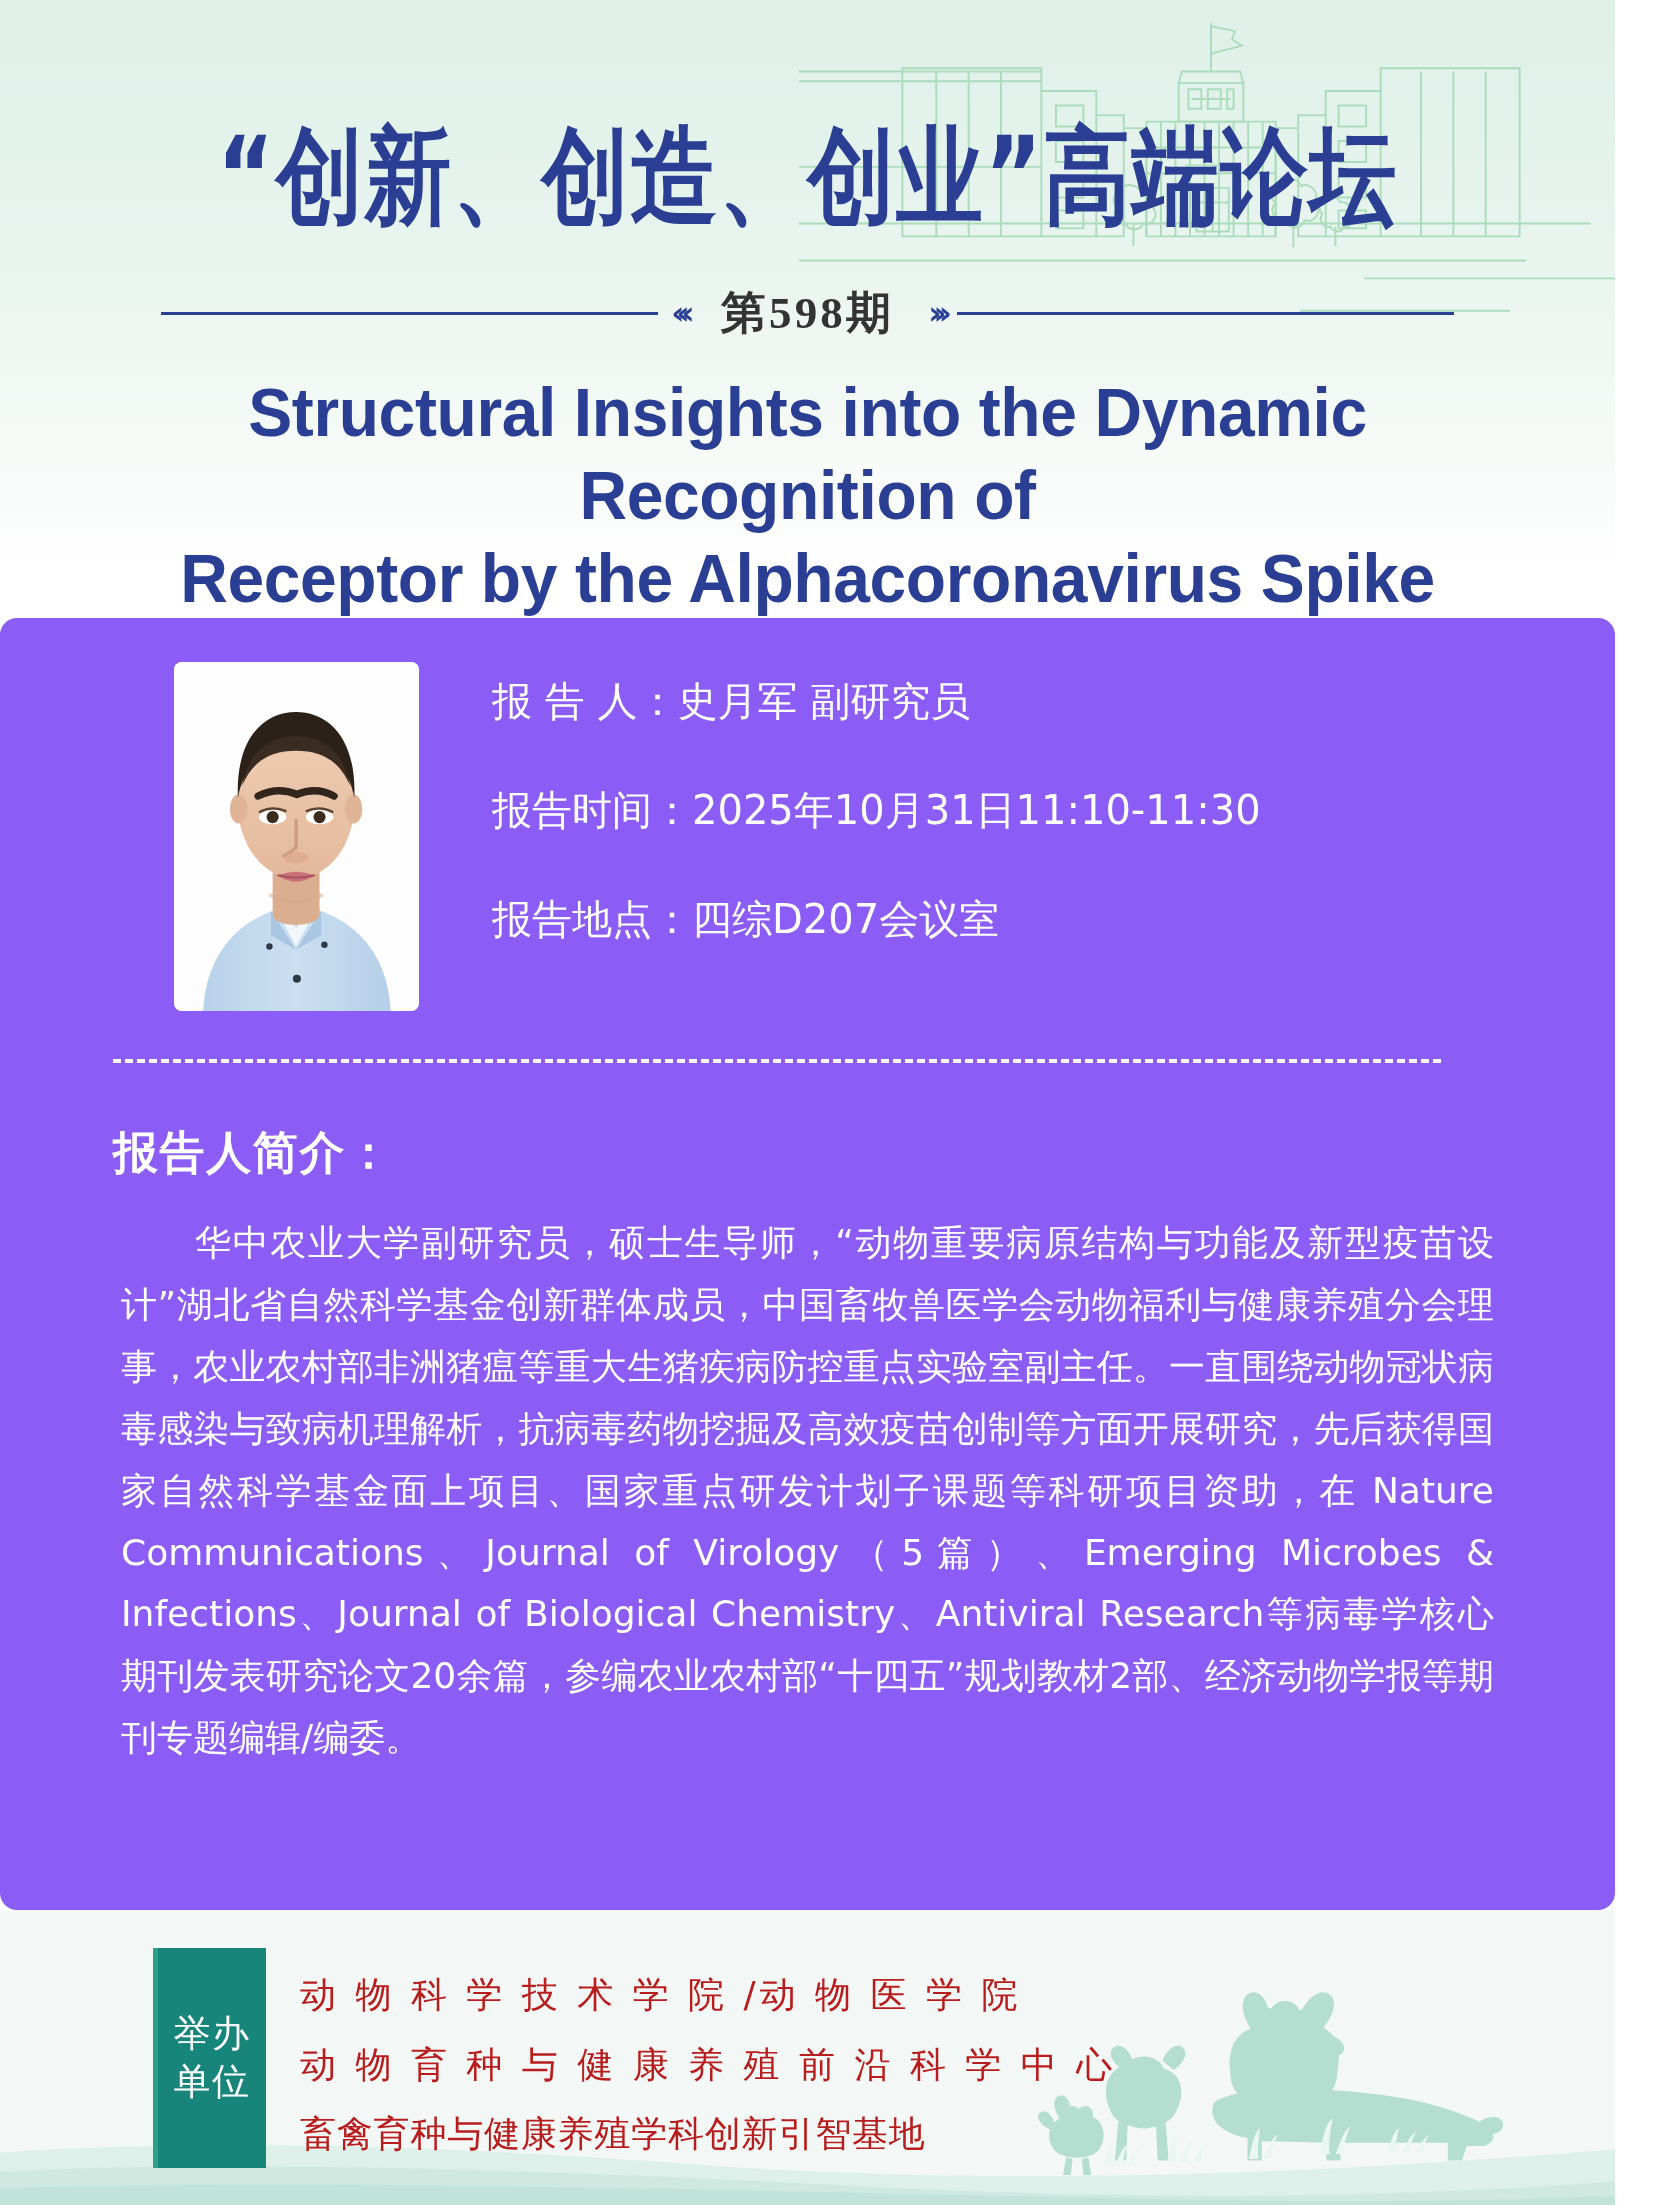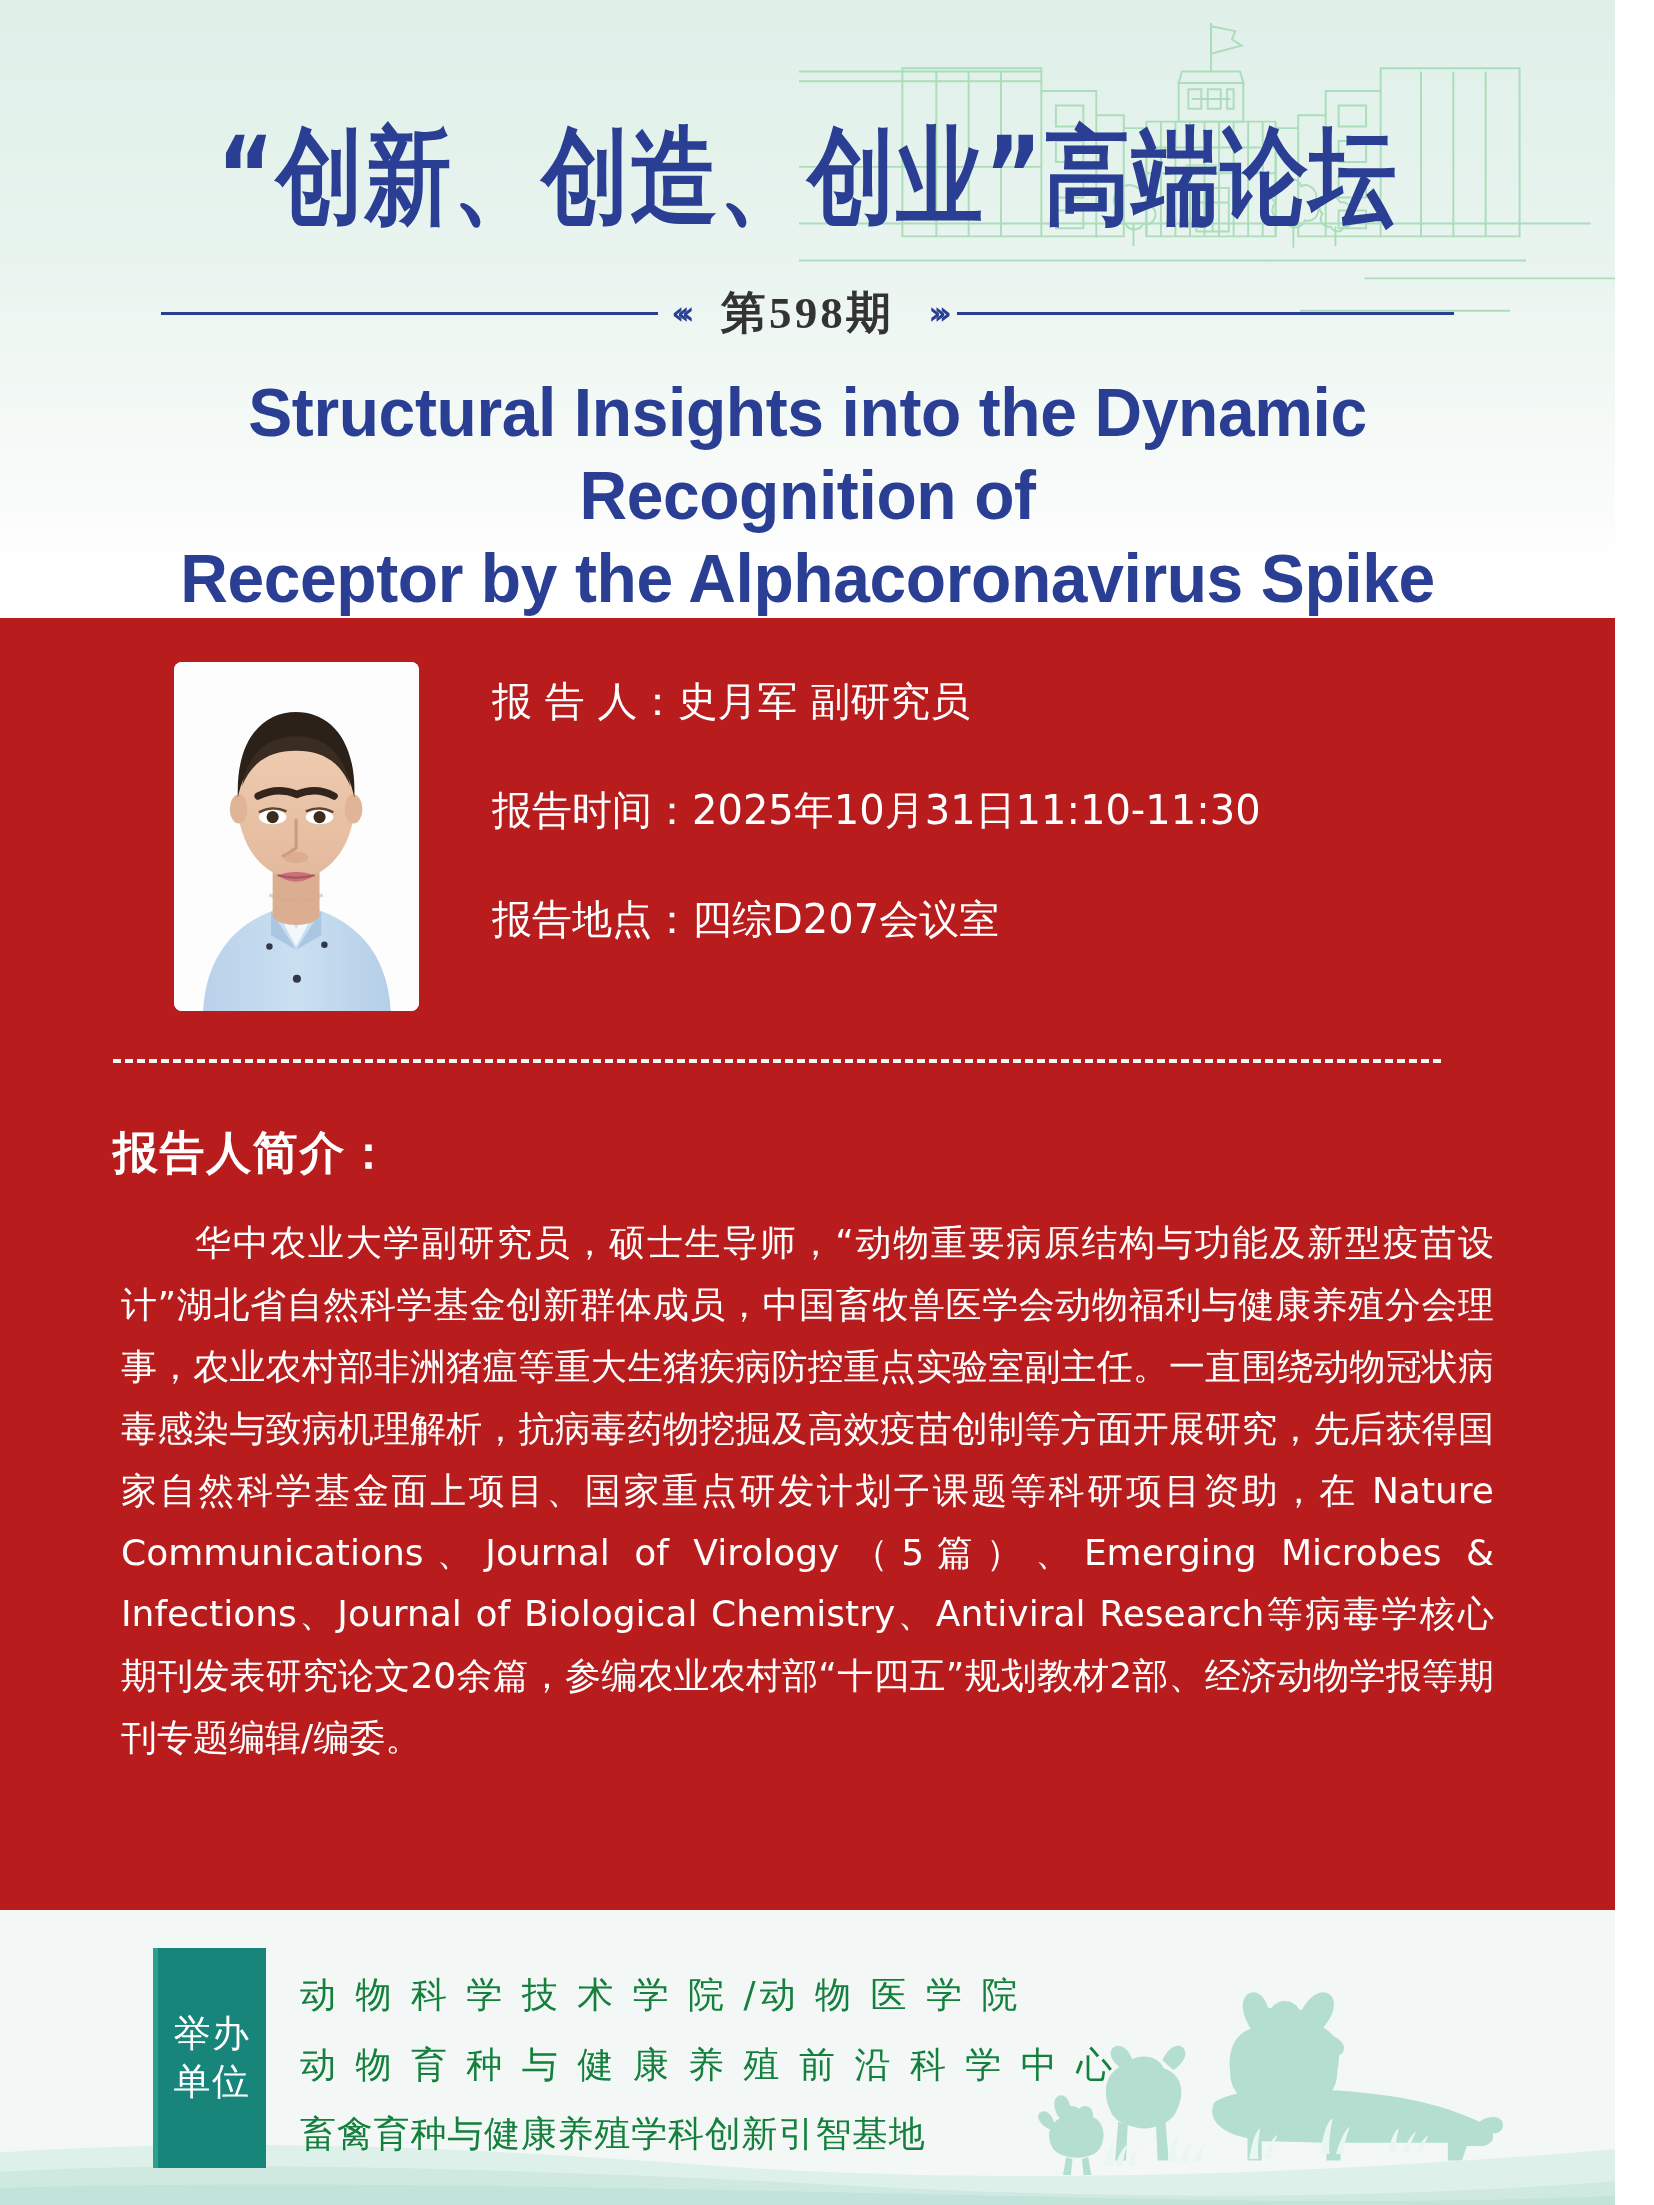--- a/index.html
+++ b/index.html
@@ -58,23 +58,24 @@
     letter-spacing:-0.4px;
     transform:scaleX(0.97);
     font-family:"Liberation Sans","DejaVu Sans",sans-serif;
     padding:0 48px;
   }
   .en-title .l2 { display:block; }
 
   
   .body-green {
     position:relative;
-    background:#b91c1c;
+    background:#8b5cf6;
     padding:0;
     height:1292px;
+    border-radius:17px;
   }
 
   .speaker-block {
     display:flex;
     padding:44px 0 0 174px;
   }
   .photo {
     width:245px; height:349px;
     border-radius:8px;
     overflow:hidden;
@@ -139,21 +140,21 @@
     color:#ffffff;
     font-size:37px;
     line-height:1.28;
     letter-spacing:1.6px;
     font-weight:normal;
     flex:0 0 auto;
     font-family:"DejaVu Sans","Liberation Sans",sans-serif;
   }
   .host-names { margin-left:34px; }
   .host-names div {
-    color:#15803d;
+    color:#b91c1c;
     font-size:36px;
     line-height:1.52;
     letter-spacing:0.8px;
     white-space:nowrap;
     font-family:"DejaVu Sans","Liberation Sans",sans-serif;
     margin-top:15px;
   }
   .host-names div:nth-child(1),
   .host-names div:nth-child(2) { letter-spacing:4px; }
 </style>

